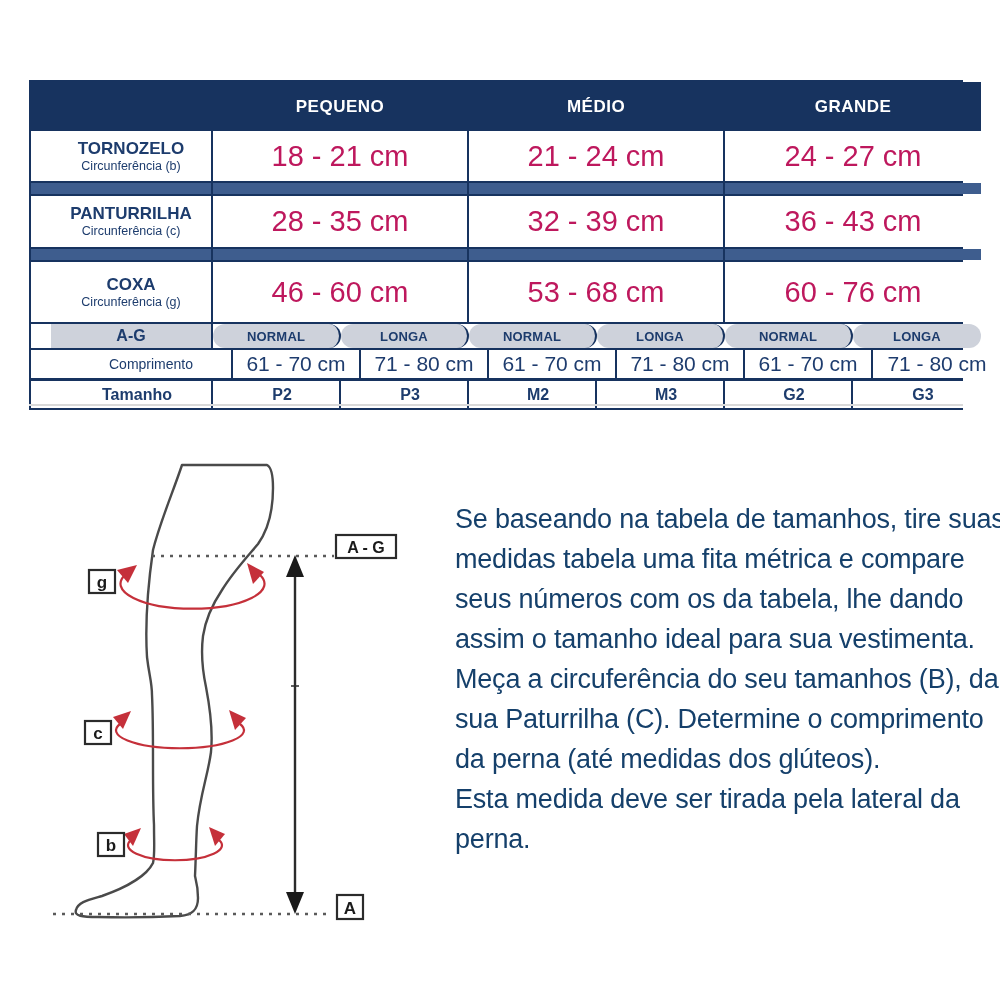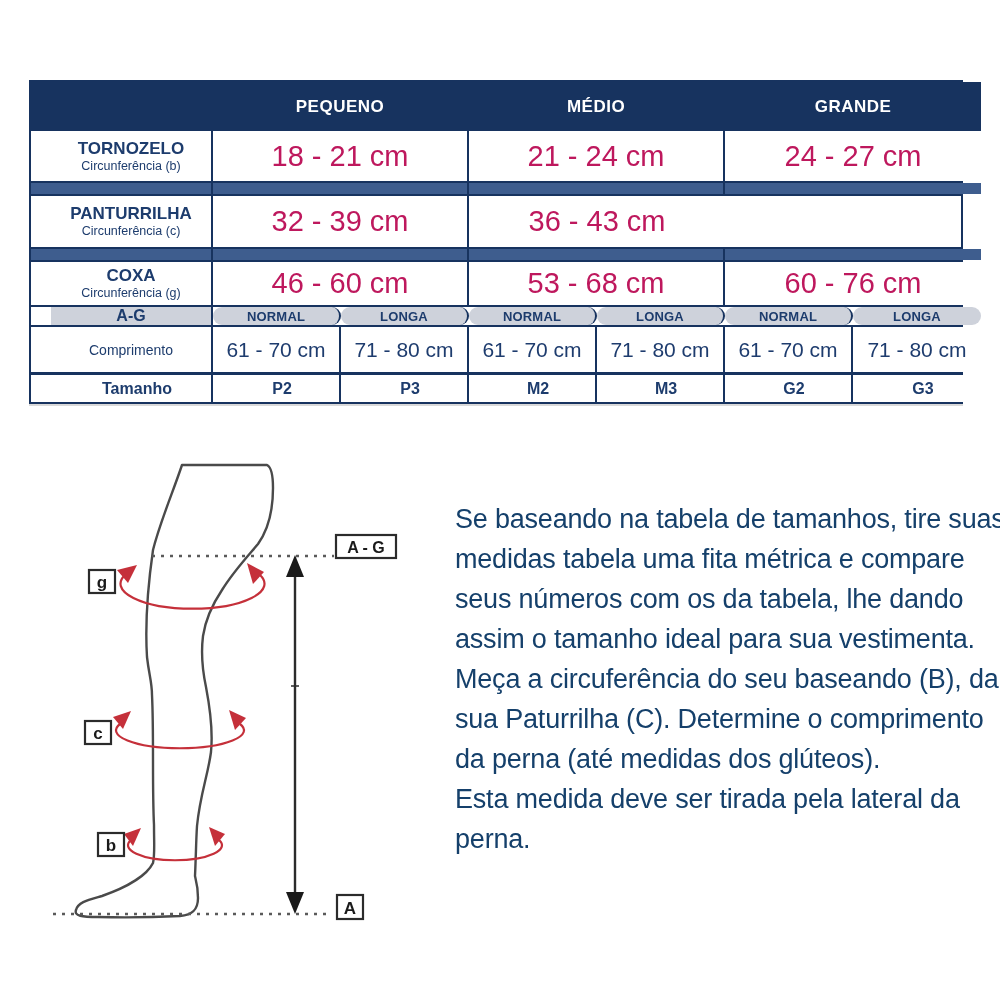--- a/index.html
+++ b/index.html
@@ -23,34 +23,34 @@
   .lblcell{ flex:0 0 162px;margin-left:20px; }
   .subcell{ flex:0 0 128px; }
   .bigcell{ flex:0 0 256px; }
 
   .row-header{ height:49px; background:#17335f; }
   .row-header .cell{ background:#17335f; border-right-color:#17335f; }
   .size-head{ color:#ffffff; font-weight:bold; font-size:17px; letter-spacing:.5px; }
 
   .row-measure{ height:52px; border-bottom:2px solid #17335f; }
   .row-measure2{ height:53px; }
-  .row-measure3{ height:45px; }
+  .row-measure3{ height:62px; }
   .mlabel{ font-weight:bold; font-size:17px; line-height:20px; }
   .msub{ font-size:12.5px; line-height:15px; }
   .bigval{ font-size:29px; font-weight:normal; letter-spacing:0px; color:#be185d; }
 
   .row-band{ height:13px; background:#3e5d8e; border-bottom:2px solid #17335f; }
   .row-band .cell{ background:#3e5d8e; }
 
-  .row-ag{ height:20px; border-bottom:2px solid #17335f; }
+  .row-ag{ height:26px; border-bottom:2px solid #17335f; }
   .row-ag .cell{ background:#ced2db; }
   .aglabel{ font-weight:bold; font-size:16px; }
   .subhead{ font-weight:bold; font-size:13px; letter-spacing:.2px;border-radius:12px; }
 
-  .row-comp{ height:48px; border-bottom:3px solid #17335f; }
+  .row-comp{ height:31px; border-bottom:3px solid #17335f;padding-left:20px; }
   .complabel{ font-size:14px; }
   .midval{ font-size:21px; color:#1e3c6e; }
 
   .row-size{ height:27px; }
   .smallbold{ font-weight:bold; font-size:16px;padding-left:12px; }
 
   .table-shadow{ position:absolute; left:29px; top:404px; width:934px; height:2px;
     background:#d9d9d9; }
 
   
@@ -92,20 +92,21 @@
       <div class="cell bigcell"></div>
       <div class="cell bigcell"></div>
       <div class="cell bigcell"></div>
     </div>
 
     <div class="trow row-measure row-measure2">
       <div class="cell lblcell">
         <span class="mlabel">PANTURRILHA</span>
         <span class="msub">Circunferência (c)</span>
       </div>
+      <div class="cell bigcell bigval">28 - 35 cm</div>
       <div class="cell bigcell bigval">32 - 39 cm</div>
       <div class="cell bigcell bigval">36 - 43 cm</div>
     </div>
 
     <div class="trow row-band">
       <div class="cell lblcell"></div>
       <div class="cell bigcell"></div>
       <div class="cell bigcell"></div>
       <div class="cell bigcell"></div>
     </div>
@@ -211,20 +212,20 @@
 
     <rect x="297" y="445" width="26" height="24" fill="#ffffff" stroke="#2b2b2b" stroke-width="2.2"></rect>
     <text x="310" y="464" text-anchor="middle" font-family="Liberation Sans, sans-serif" font-size="17" font-weight="bold" fill="#1a1a1a">A</text>
   </svg>
 
   <div class="instructions">
     <div>Se baseando na tabela de tamanhos, tire suas</div>
     <div>medidas tabela uma fita métrica e compare</div>
     <div>seus números com os da tabela, lhe dando</div>
     <div>assim o tamanho ideal para sua vestimenta.</div>
-    <div>Meça a circuferência do seu baseando (B), da</div>
+    <div>Meça a circuferência do seu tamanhos (B), da</div>
     <div>sua Paturrilha (C). Determine o comprimento</div>
     <div>da perna (até medidas dos glúteos).</div>
     <div>Esta medida deve ser tirada pela lateral da</div>
     <div>perna.</div>
   </div>
 
 </div>
 
 </body></html>

